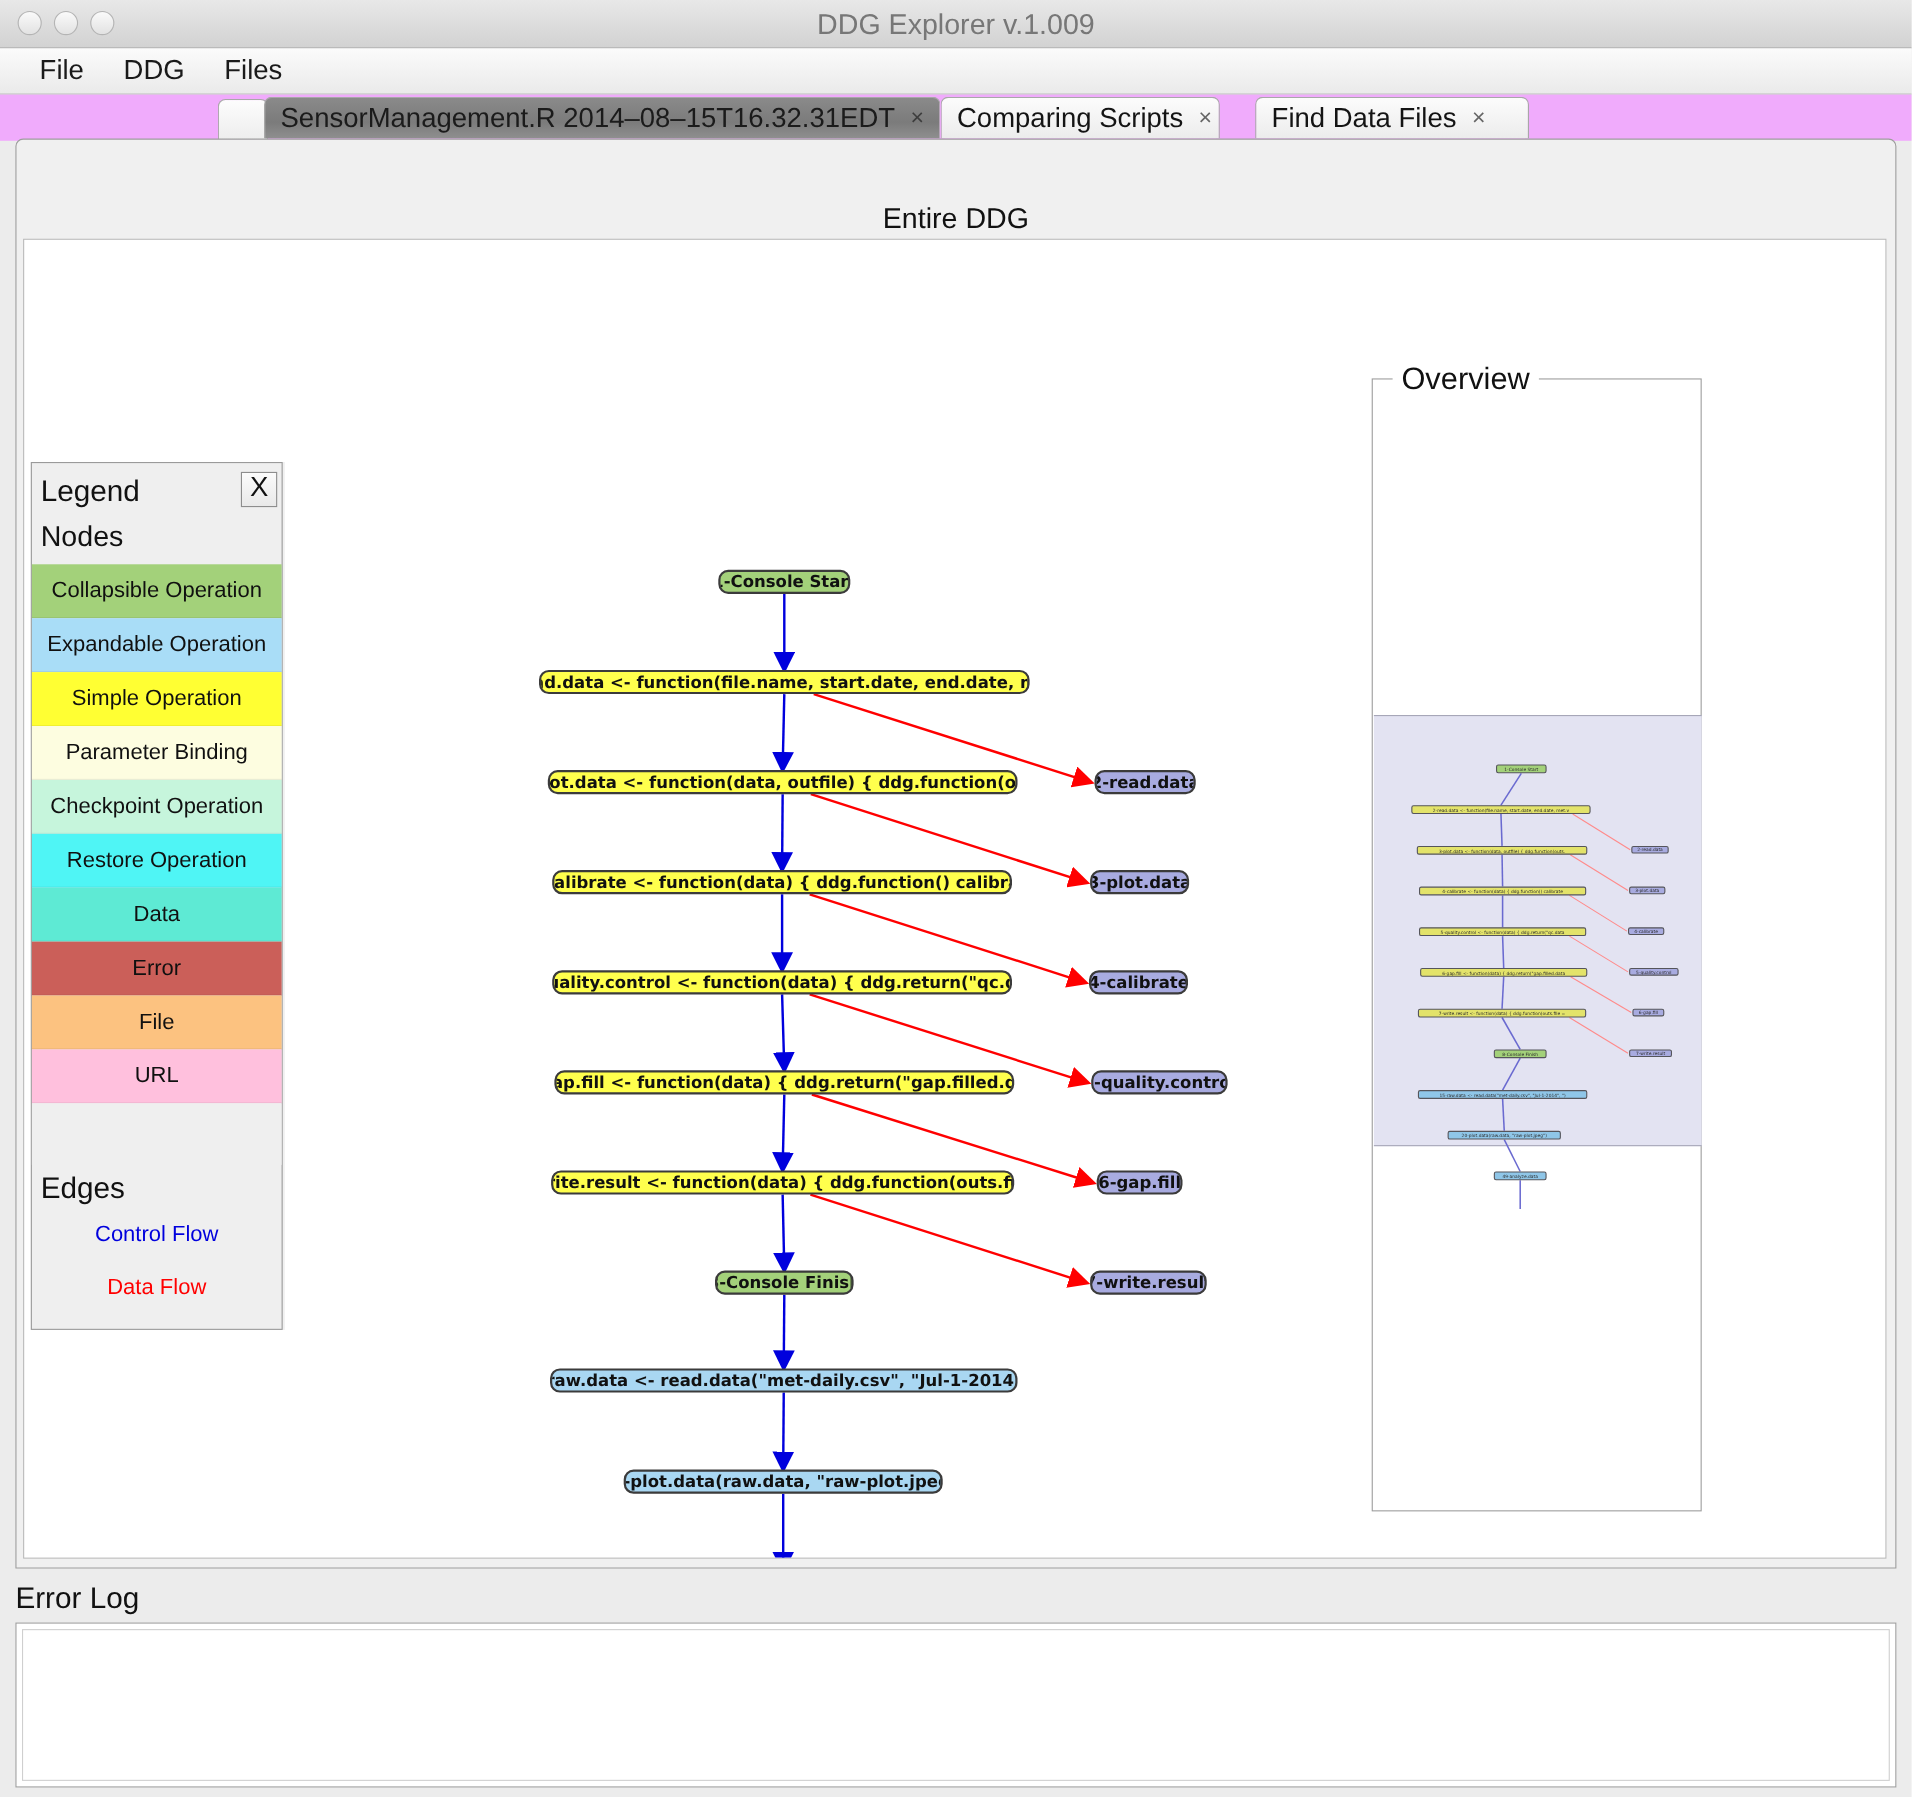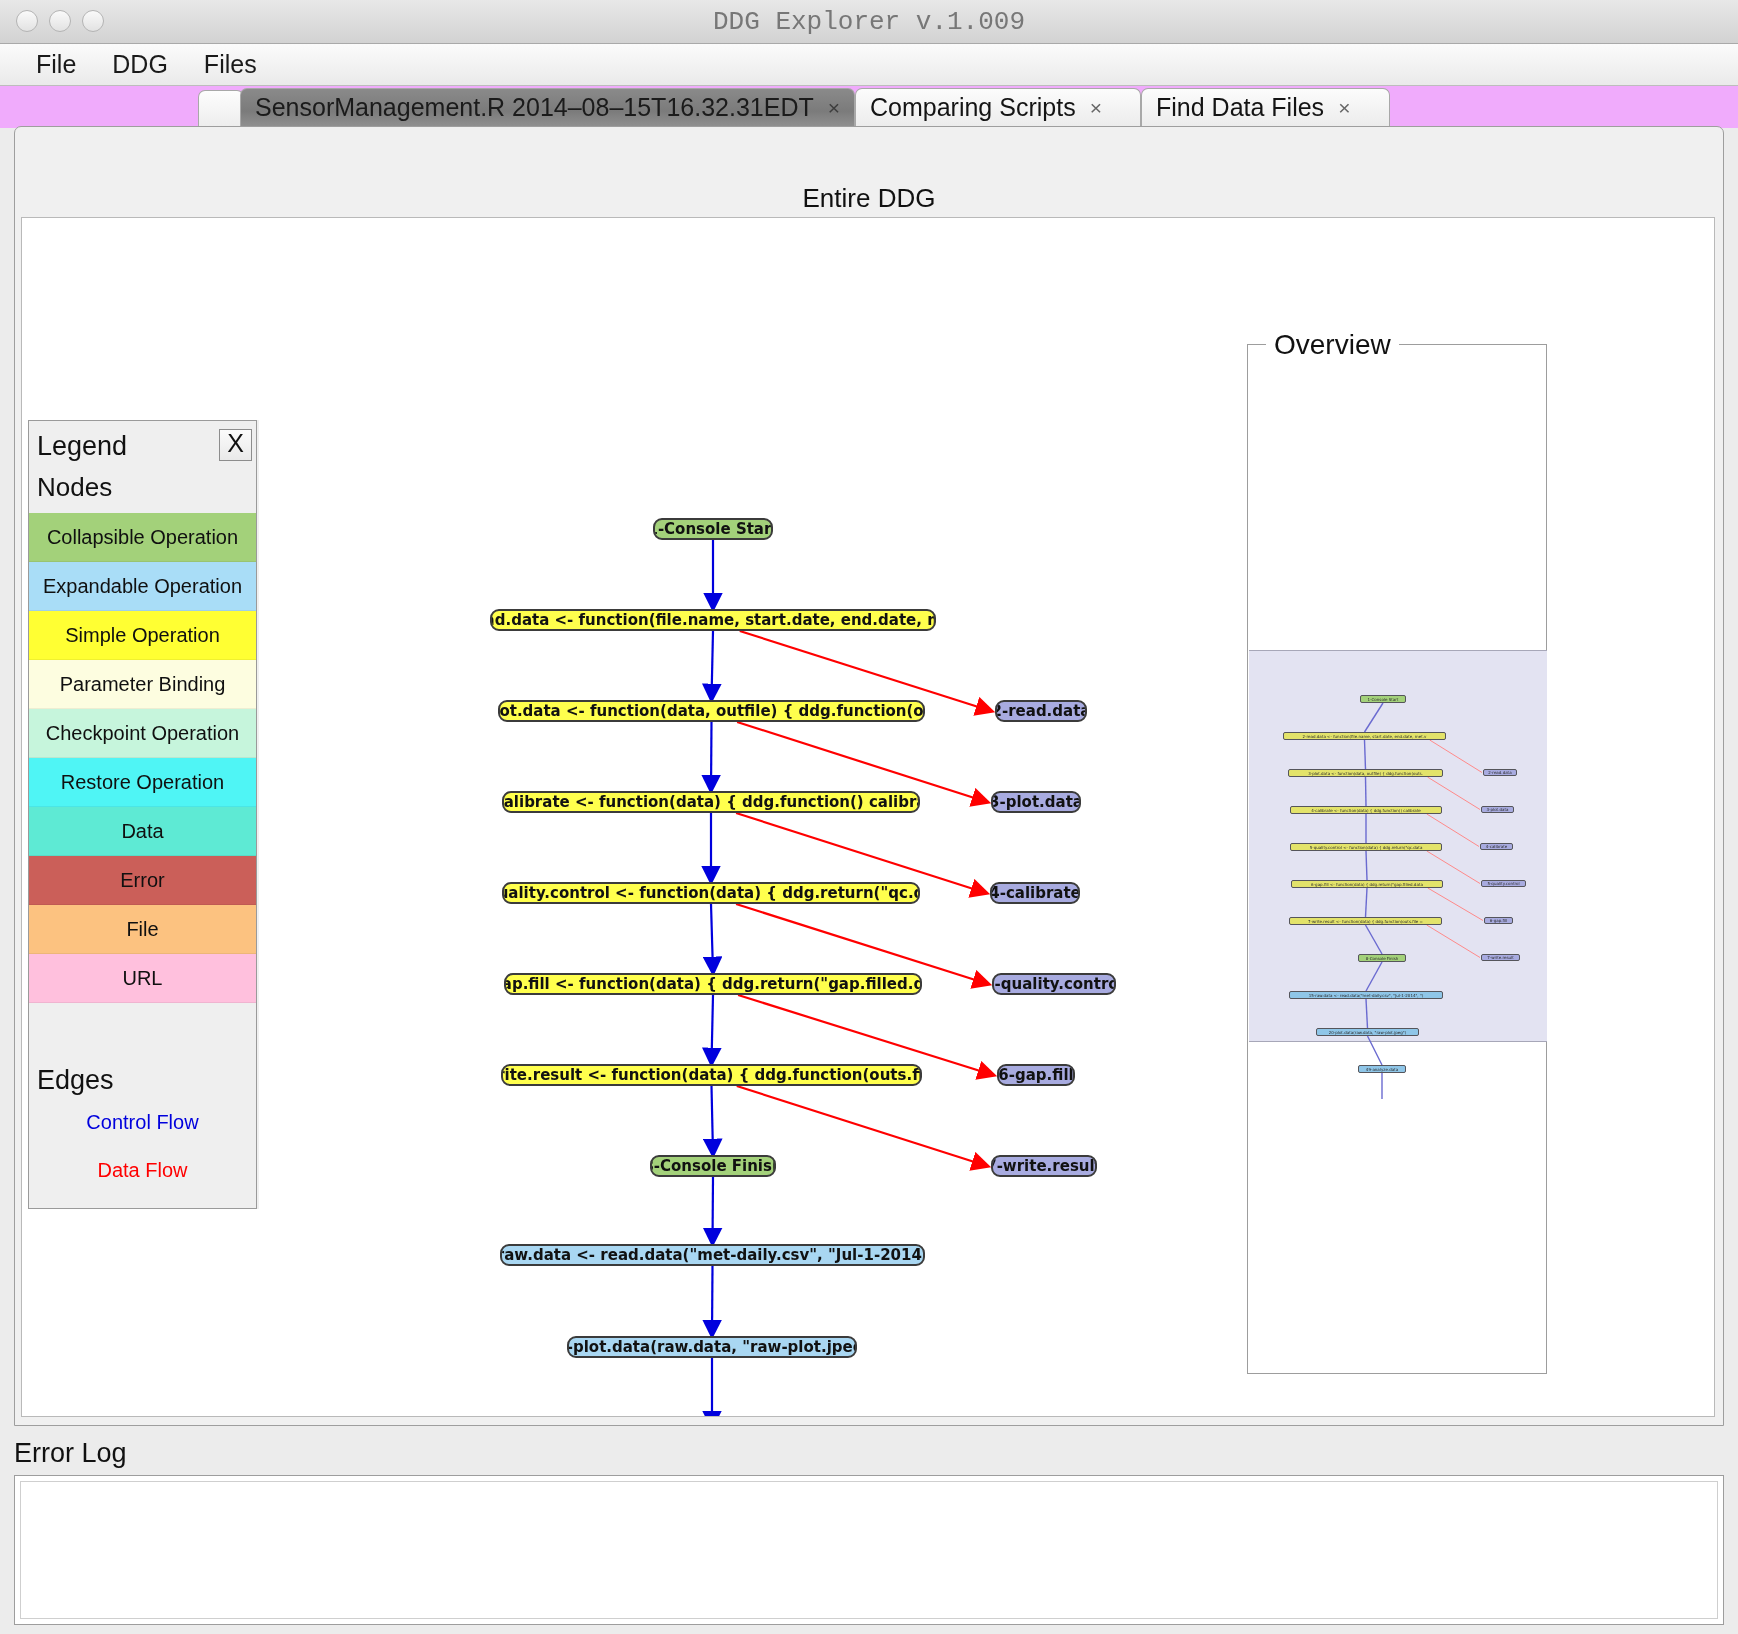--- a/index.html
+++ b/index.html
@@ -14,21 +14,20 @@
     overflow: hidden;
   }
 
   
   .titlebar {
     position: absolute; left: 0; top: 0;
     width: 1738px; height: 44px;
     background: linear-gradient(to bottom, #e8e8e8 0%, #d2d2d2 100%);
     border-bottom: 1px solid #a9a9a9;
     box-sizing: border-box;
-    font-family: Liberation Mono, monospace;
   }
   .traffic {
     position: absolute; left: 16px; top: 10px;
     display: flex; gap: 11px;
   }
   .traffic .dot {
     width: 22px; height: 22px; border-radius: 50%;
     background: linear-gradient(to bottom, #fafafa, #e2e2e2);
     border: 1px solid #b4b4b4;
     box-sizing: border-box;
@@ -323,21 +322,21 @@
     <div class="menu-item">DDG</div>
     <div class="menu-item">Files</div>
   </div>
 
   <div class="tabstrip">
     <div class="tab-nub"></div>
     <div class="tab active" style="left:240px; width:615px;">
       <span class="tab-label">SensorManagement.R 2014–08–15T16.32.31EDT</span>
       <span class="tab-close">×</span>
     </div>
-    <div class="tab inactive" style="left:855px; width:286px;">
+    <div class="tab inactive" style="left:855px; width:254px;">
       <span class="tab-label">Comparing Scripts</span>
       <span class="tab-close">×</span>
     </div>
     <div class="tab inactive" style="left:1141px; width:249px;">
       <span class="tab-label">Find Data Files</span>
       <span class="tab-close">×</span>
     </div>
   </div>
 
   <div class="content">

